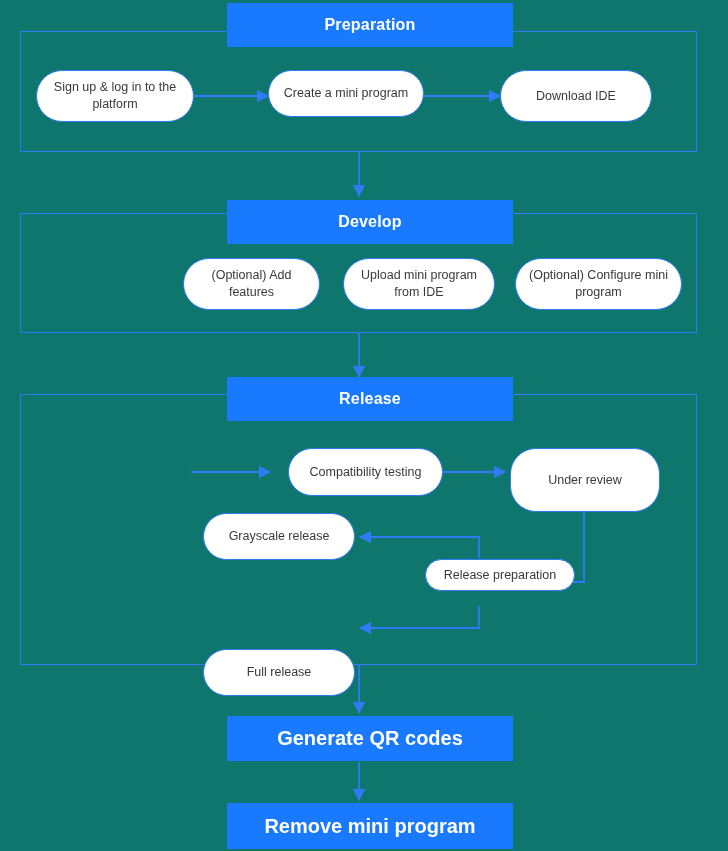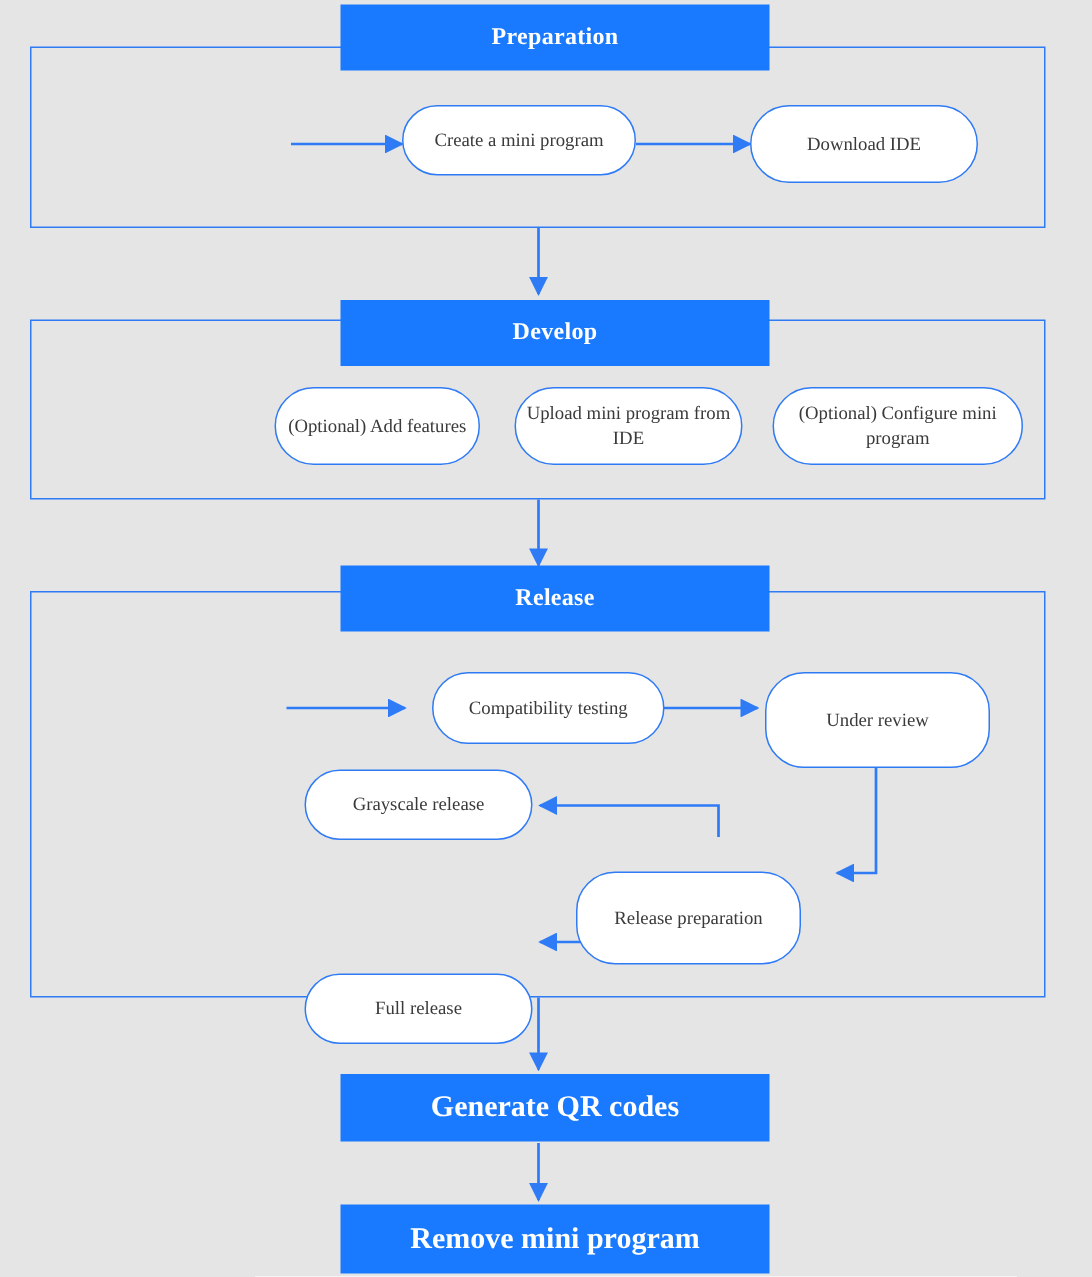--- a/index.html
+++ b/index.html
@@ -8,22 +8,21 @@
     background: #ffffff;
   }
   body {
     font-family: "Liberation Sans", sans-serif;
   }
   #stage {
     position: relative;
     width: 728px;
     height: 851px;
     overflow: hidden;
-    background: #e5e5e5;
-    font-family: Liberation Serif, serif;
+    background: #0f766e;
   }
   #wires {
     position: absolute;
     left: 0; top: 0;
     width: 728px; height: 851px;
     pointer-events: none;
   }
   .group-box {
     position: absolute;
     border: 1.6px solid #2f7bf6;
@@ -101,36 +100,37 @@
 
       <path d="M 359 665 L 359 713"></path>
 
       <path d="M 359 762 L 359 800"></path>
     </g>
   </svg>
 
   <div class="group-box" style="left:20px; top:31px; width:677px; height:121px;"></div>
   <div class="group-title" style="left:227px; top:3px; width:286px; height:44px;">Preparation</div>
 
+  <div class="node" style="left:36px; top:70px; width:158px; height:52px;">Sign up &amp; log in to the platform</div>
   <div class="node" style="left:268px; top:70px; width:156px; height:47px;">Create a mini program</div>
   <div class="node" style="left:500px; top:70px; width:152px; height:52px;">Download IDE</div>
 
   <div class="group-box" style="left:20px; top:213px; width:677px; height:120px;"></div>
   <div class="group-title" style="left:227px; top:200px; width:286px; height:44px;">Develop</div>
 
   <div class="node" style="left:183px; top:258px; width:137px; height:52px;">(Optional) Add features</div>
   <div class="node" style="left:343px; top:258px; width:152px; height:52px;">Upload mini program from IDE</div>
   <div class="node" style="left:515px; top:258px; width:167px; height:52px;">(Optional) Configure mini program</div>
 
   <div class="group-box" style="left:20px; top:394px; width:677px; height:271px;"></div>
   <div class="group-title" style="left:227px; top:377px; width:286px; height:44px;">Release</div>
 
   <div class="node" style="left:288px; top:448px; width:155px; height:48px;">Compatibility testing</div>
   <div class="node" style="left:510px; top:448px; width:150px; height:64px;">Under review</div>
 
   <div class="node" style="left:203px; top:513px; width:152px; height:47px;">Grayscale release</div>
-  <div class="node" style="left:384px; top:559px; width:150px; height:62px;margin-top:22px;">Release preparation</div>
+  <div class="node" style="left:425px; top:559px; width:150px; height:32px;">Release preparation</div>
   <div class="node" style="left:203px; top:605px; width:152px; height:47px;margin-top:44px;">Full release</div>
 
   <div class="solid-box" style="left:227px; top:716px; width:286px; height:45px;">Generate QR codes</div>
   <div class="solid-box" style="left:227px; top:803px; width:286px; height:46px;">Remove mini program</div>
 
 </div>
 
 </body></html>

